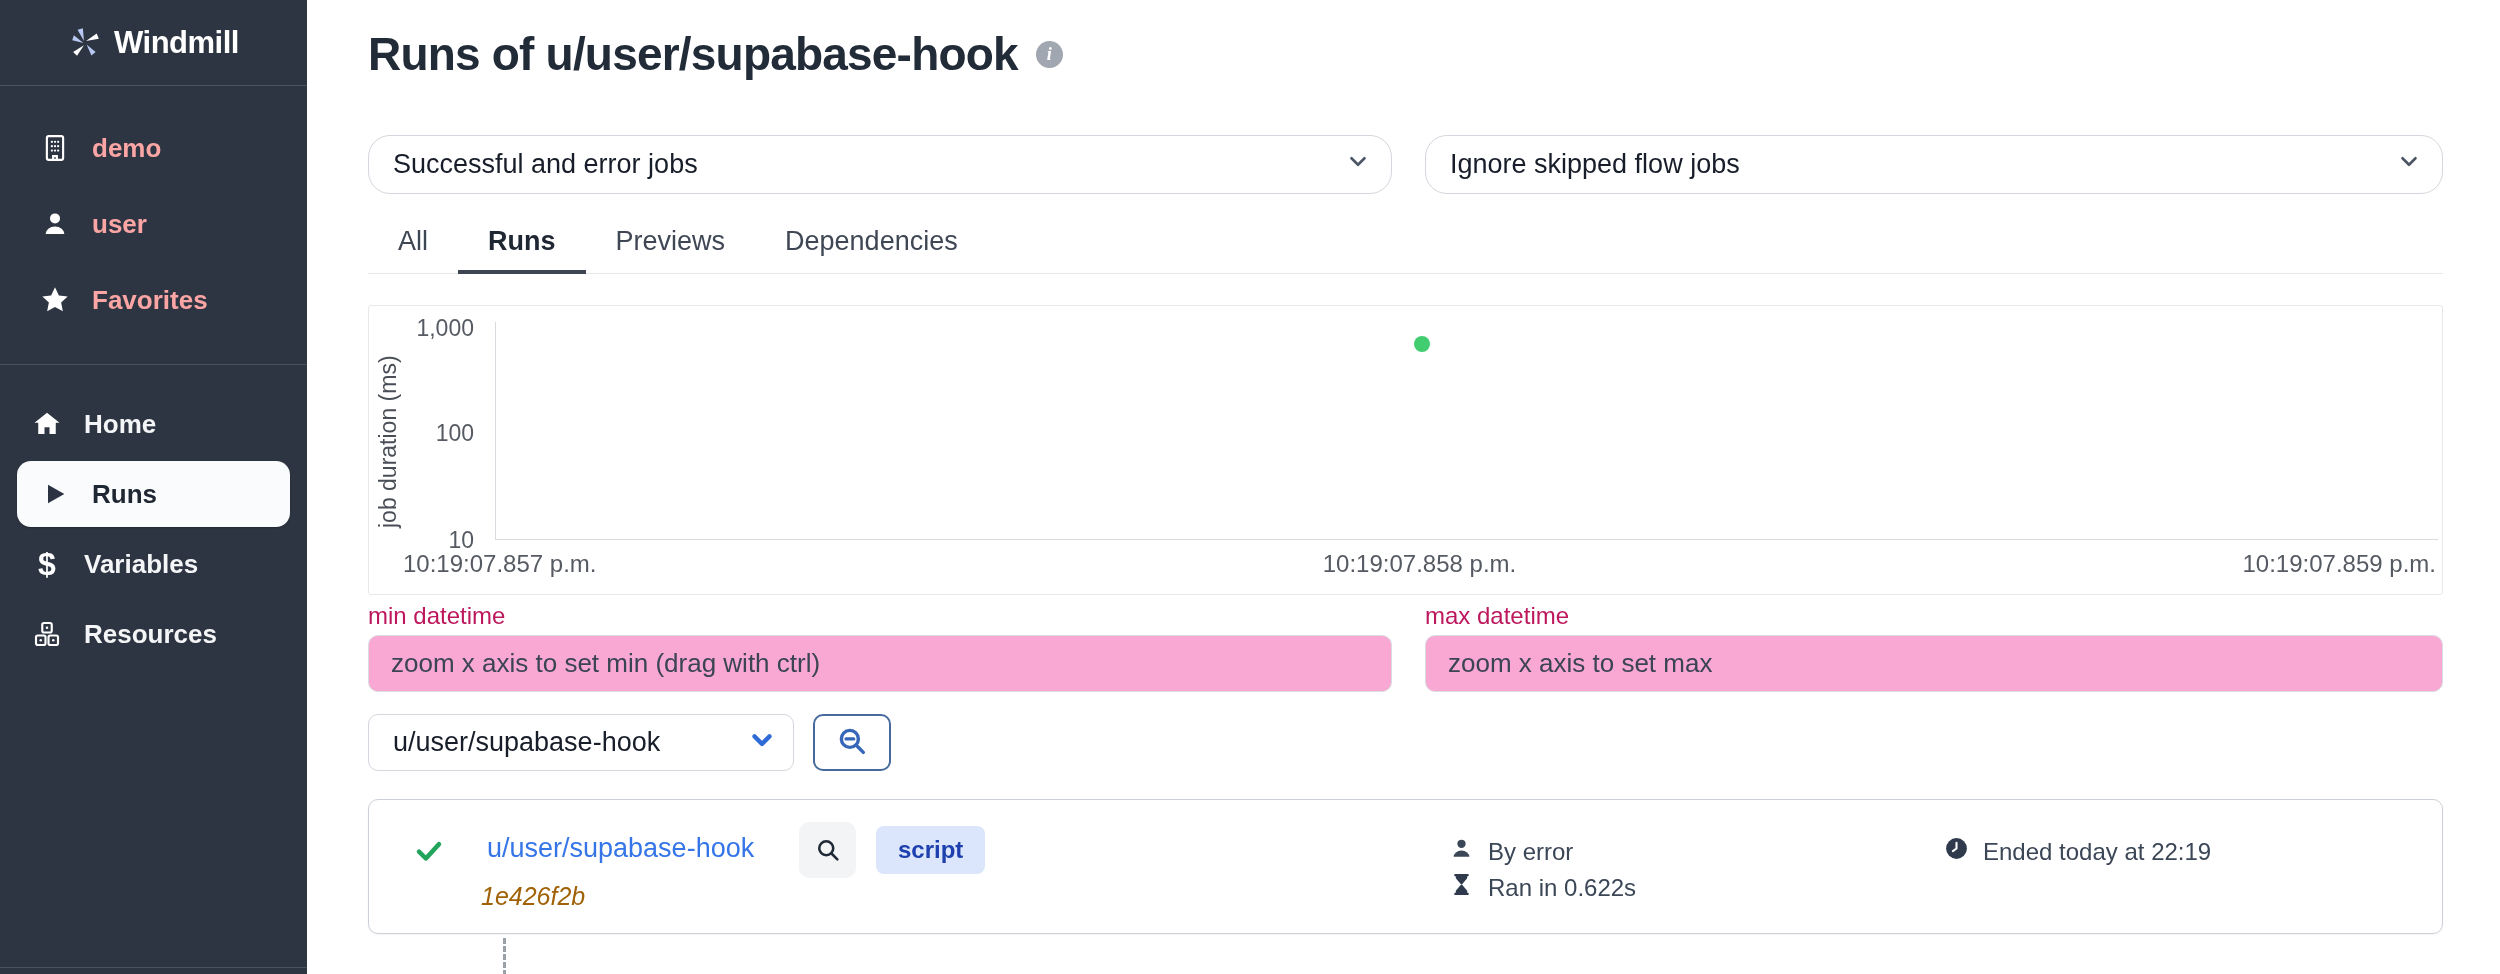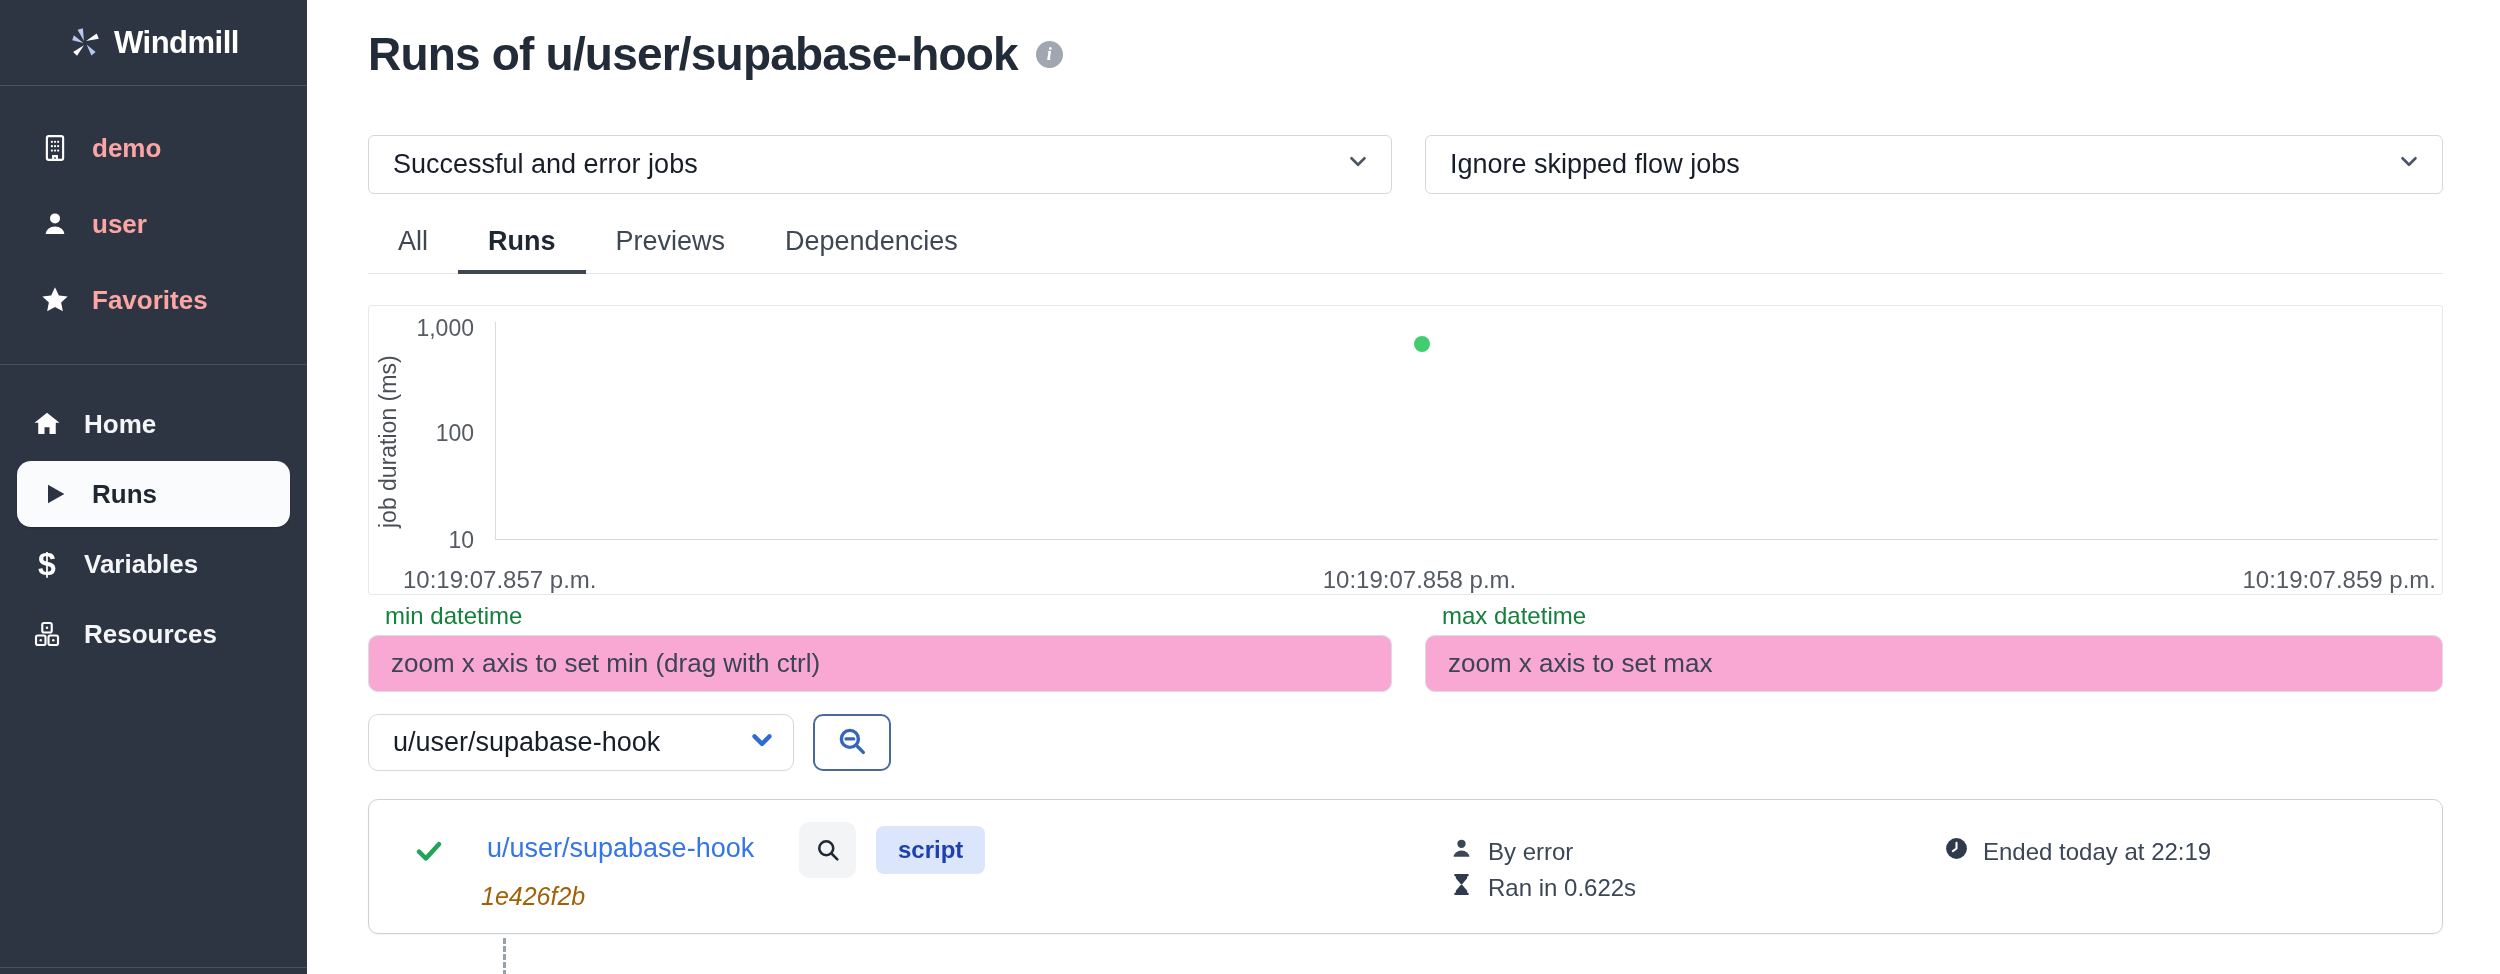--- a/index.html
+++ b/index.html
@@ -27,21 +27,21 @@
   
   main { position:relative; width:2193px; height:974px; }
   .title-row { margin:26px 0 0 61px; display:flex; align-items:center; gap:18px; height:56px; }
   h1 { font-size:46px; font-weight:800; letter-spacing:-0.8px; color:#222b38; }
   .info-icon { width:27px; height:27px; border-radius:50%; background:#a1a7b0; color:#fff;
                display:flex; align-items:center; justify-content:center;
                font-size:18px; font-weight:700; font-style:italic; font-family:"Liberation Serif",serif; }
 
   .two-col { display:grid; grid-template-columns:1024px 1018px; column-gap:33px; padding-left:61px; }
   .filters { margin-top:53px; }
-  .select { position:relative; height:59px; border:1px solid #d4d7dd; border-radius:6px;
+  .select { position:relative; height:59px; border:1px solid #d4d7dd; border-radius:22px;
             display:flex; align-items:center; padding:0 60px 0 24px; font-size:27px; color:#171d29;
             background:#fff; cursor:pointer; }
   .select .chev { position:absolute; right:20px; top:50%; transform:translateY(-50%); }
 
   .tabs { margin:8px 0 0 61px; width:2075px; border-bottom:1px solid #e5e7ea;
           display:flex; padding-top:14px; }
   .tab { padding:10px 30px 16px 30px; font-size:27px; color:#3f4754; cursor:pointer; position:relative; }
   .tab.active { color:#1f2733; font-weight:700; }
   .tab.active::after { content:""; position:absolute; left:0; right:0; bottom:-1px; height:4px; background:#3e4654; }
 
@@ -50,25 +50,25 @@
                 border:1px solid #e6e8eb; border-radius:3px; background:#fff; }
   .plot { position:absolute; left:126px; top:16px; width:1943px; height:218px;
           border-left:1px solid #d8dbdf; border-bottom:1px solid #d8dbdf; }
   .ylab { position:absolute; left:6px; top:36px; height:200px; width:26px;
           writing-mode:vertical-rl; transform:rotate(180deg); text-align:center;
           font-size:23px; color:#4a4f57; }
   .ytick-box { position:absolute; left:0; top:0; width:105px; }
   .ytick1 { position:absolute; top:9px;  left:0; width:105px; text-align:right; font-size:23px; color:#565b63;}
   .ytick2 { position:absolute; top:114px; left:0; width:105px; text-align:right; font-size:23px; color:#565b63;}
   .ytick3 { position:absolute; top:221px; left:0; width:105px; text-align:right; font-size:23px; color:#565b63;}
-  .xticks { position:absolute; left:34px; right:6px; top:260px; display:flex; justify-content:space-between;
+  .xticks { position:absolute; left:34px; right:6px; top:244px; display:flex; justify-content:space-between;
             font-size:24px; color:#565b63; }
   .dot { position:absolute; width:16px; height:16px; border-radius:50%; background:#41cd70; }
 
-  .range-labels { margin-top:7px; font-size:24px; color:#15803d;margin-left:17px; }
+  .range-labels { margin-top:7px; font-size:24px; color:#be185d; }
   .range-inputs { margin-top:5px; }
   .flt-input { height:57px; width:100%; background:#f9a8d4; border:1px solid #d9dce1; border-radius:10px;
                padding:0 22px; font-size:26px; color:#343d4c; font-family:"Liberation Sans",sans-serif; }
   .flt-input::placeholder { color:#3b4453; opacity:1; }
 
   .picker-row { margin:22px 0 0 61px; display:flex; gap:19px; align-items:center; }
   .picker { position:relative; width:426px; height:57px; border:1px solid #d4d7dd; border-radius:10px;
             display:flex; align-items:center; padding:0 56px 0 24px; font-size:27px; color:#171d29;
             background:#fff; cursor:pointer; }
   .picker .chev { position:absolute; right:16px; top:50%; transform:translateY(-50%); }

